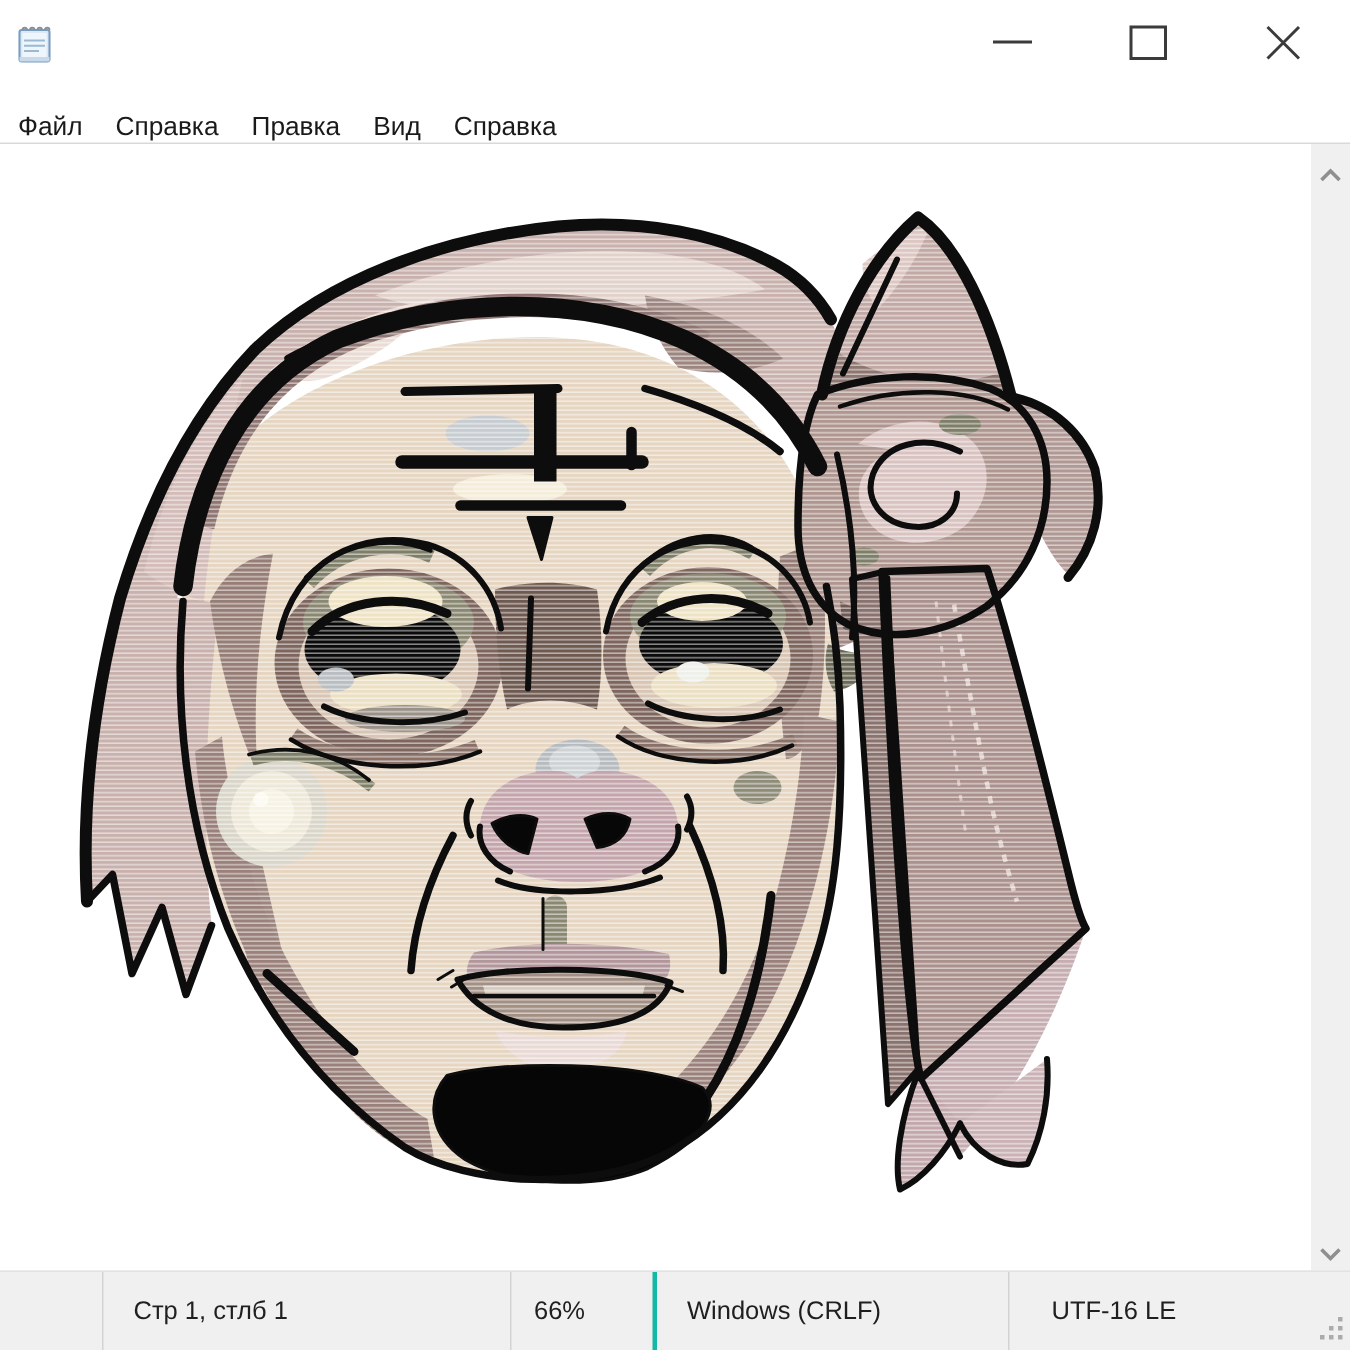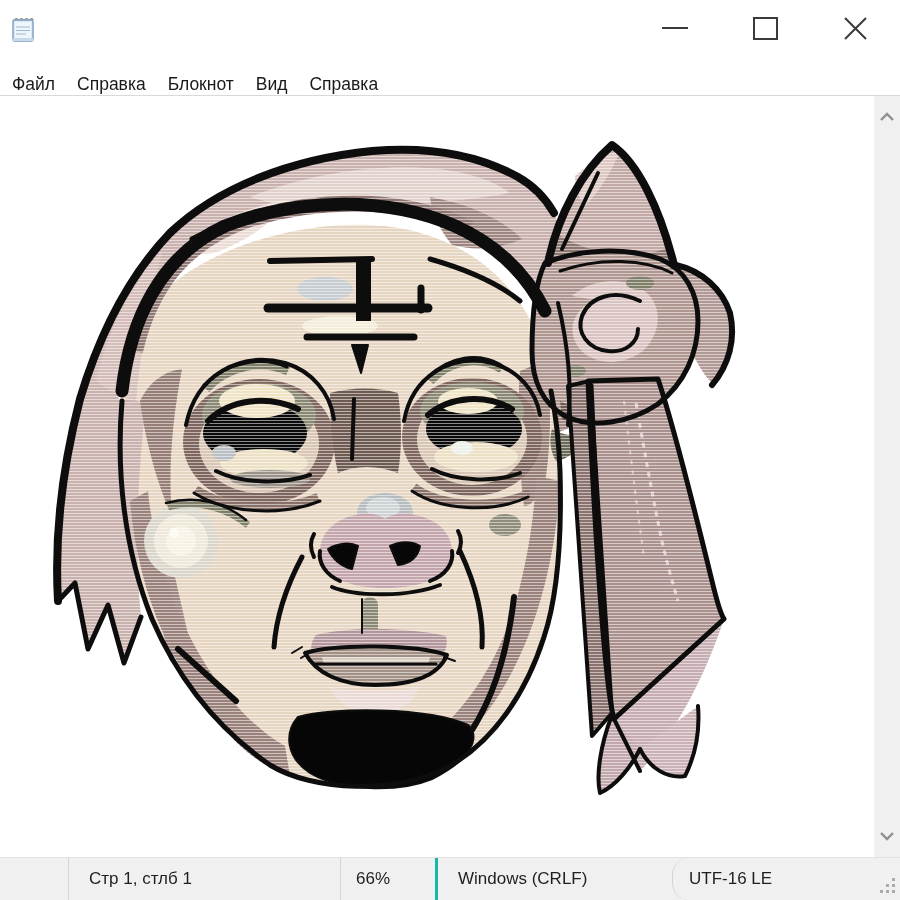--- a/index.html
+++ b/index.html
@@ -28,29 +28,29 @@
   .content{position:absolute;top:96px;left:0;right:26px;bottom:43px;background:#fff;overflow:hidden;}
   .content svg{display:block;}
 
   
   .vscroll{position:absolute;top:96px;right:0;width:26px;bottom:43px;background:#f0f0f0;}
   .scroll-btn{position:absolute;left:0;width:26px;height:30px;display:flex;align-items:center;
               justify-content:center;background:transparent;border:none;padding:0;}
   .scroll-up{top:6px;} .scroll-down{bottom:6px;}
 
   
-  .statusbar{position:absolute;left:0;right:0;bottom:0;height:43px;background:#f0f0f0;
+  .statusbar{position:absolute;left:0;right:0;bottom:0;height:53px;background:#f0f0f0;
              border-top:1px solid #e2e2e2;display:flex;box-sizing:border-box;
              font-size:17px;color:#1f1f1f;}
   .sb-cell{display:flex;align-items:center;box-sizing:border-box;height:100%;}
   .sb-0{width:68px;}
   .sb-1{width:272px;border-left:1px solid #d3d3d3;padding-left:20px;}
   .sb-2{width:95px;border-left:1px solid #d3d3d3;padding-left:15px;}
   .sb-3{width:237px;border-left:3px solid #14b8a6;padding-left:20px;}
-  .sb-4{flex:1;border-left:1px solid #d3d3d3;padding-left:16px;position:relative;border-radius:17px;}
+  .sb-4{flex:1;border-left:1px solid #d3d3d3;padding-left:28px;position:relative;}
   .grip{position:absolute;right:5px;bottom:7px;width:3px;height:3px;background:#ababab;
         box-shadow:0 -12px #ababab,0 -6px #ababab,-6px 0 #ababab,-12px 0 #ababab,-6px -6px #ababab;}
 </style>
 </head>
 <body>
 
 <div class="window">
 
   <div class="titlebar">
     <svg class="app-icon" viewBox="0 0 27 27">
@@ -71,21 +71,21 @@
         <svg width="27" height="27" viewBox="0 0 27 27">
           <path d="M3 3L24 24M24 3L3 24" stroke="#3b3b3b" stroke-width="2"></path>
         </svg>
       </button>
     </div>
   </div>
 
   <div class="menubar">
     <button class="menu-item">Файл</button>
     <button class="menu-item">Справка</button>
-    <button class="menu-item">Блокнот</button>
+    <button class="menu-item">Правка</button>
     <button class="menu-item">Вид</button>
     <button class="menu-item">Справка</button>
   </div>
 
   <div class="content">
     <svg width="874" height="761" viewBox="0 95 874 761" aria-label="Dithered ANSI/ASCII text-art portrait rendered from tiny characters: an elderly wrinkled mask-like face wearing a pale mauve headscarf that is knotted into a large bow on the right side of the head, with long ribbon tails hanging down; heavy black outlines, sunken ringed eyes, a broad nose with black nostrils, a wrinkled mouth and a solid black chin patch; horizontal white scanlines give a halftone texture.">
       <defs>
         <pattern id="scan" width="4" height="3" patternUnits="userSpaceOnUse">
           <rect x="0" y="2" width="4" height="1" fill="#ffffff" opacity="0.52"></rect>
         </pattern>

